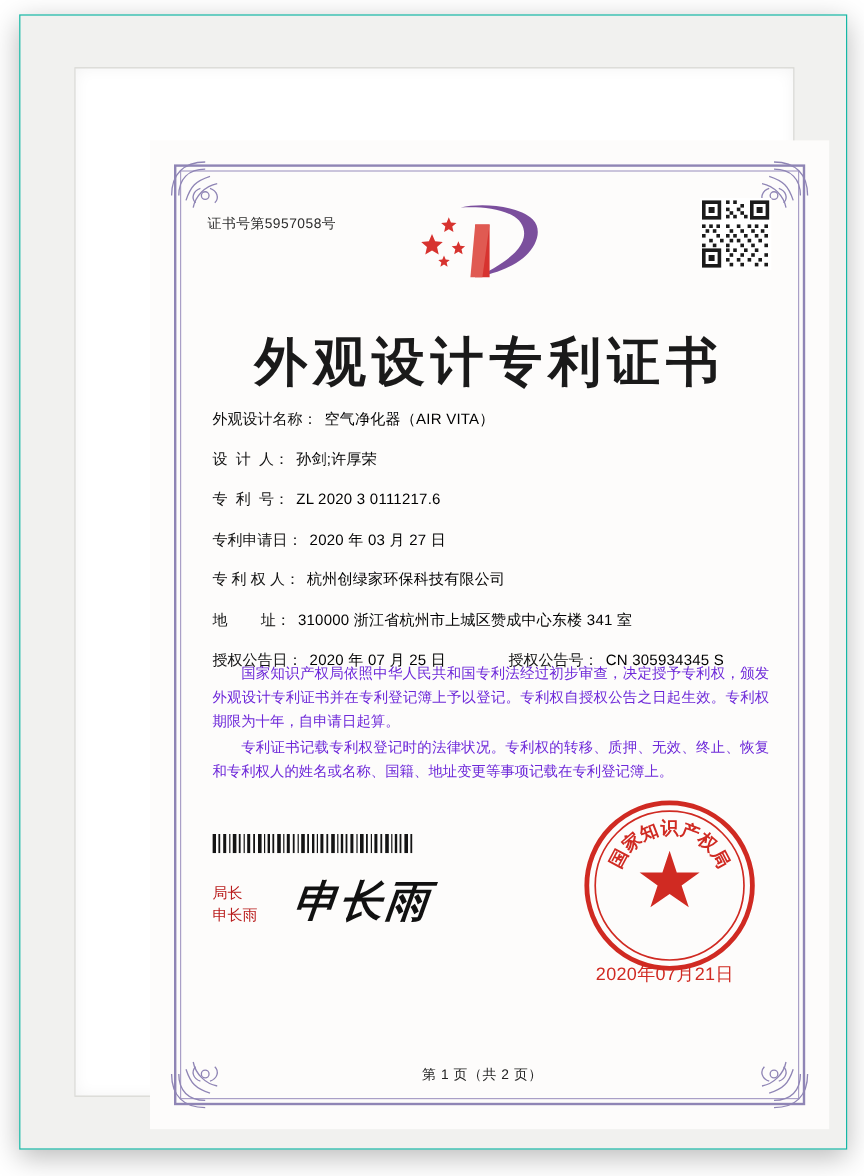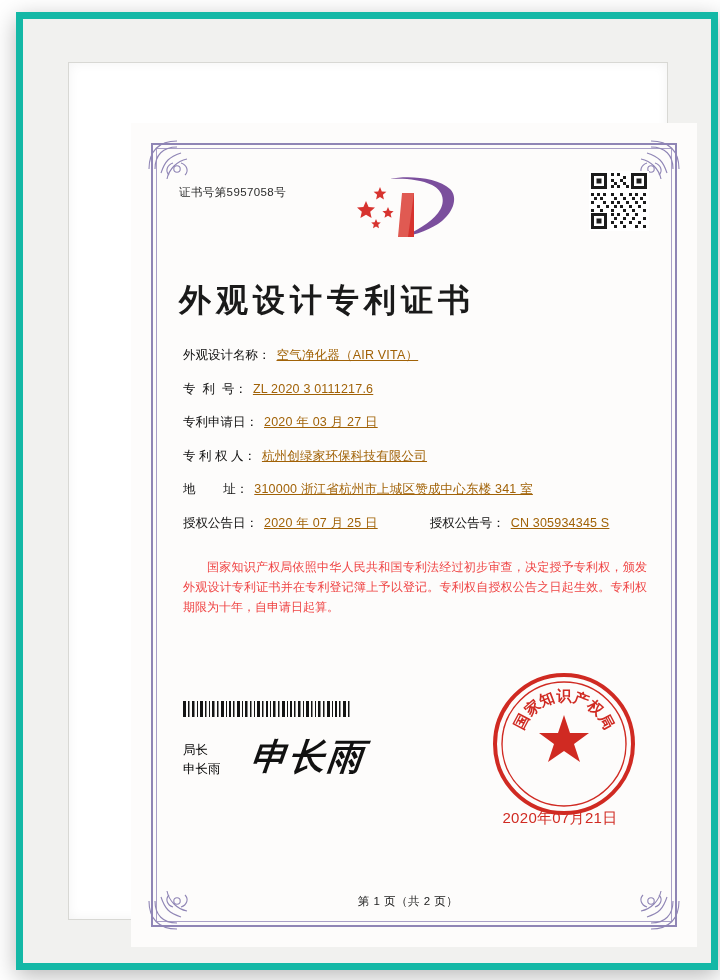--- a/index.html
+++ b/index.html
@@ -22,21 +22,21 @@
     background: #ffffff;
   }
   .frame-outer {
     position: absolute;
     left: 16px;
     top: 12px;
     width: 688px;
     height: 944px;
     background: #f1f1ef;
     box-shadow: 0 6px 22px rgba(0,0,0,0.28);
-    border: 7px solid #14b8a6;
+    border: 1px solid #14b8a6;
   }
   .frame-inner-line {
     position: absolute;
     left: 46px;
     top: 44px;
     width: 598px;
     height: 856px;
     background: #ffffff;
     box-shadow: 0 0 0 1px #d8d8d4, inset 0 0 12px rgba(0,0,0,0.05);
   }
@@ -115,21 +115,22 @@
     width: 120px;
     height: 74px;
   }
 
   
   .title {
     position: absolute;
     left: 0;
     right: 0;
     top: 108px;
-    font-size: 32px;
+    text-align: center;
+    font-size: 44px;
     font-weight: bold;
     letter-spacing: 5px;
     color: #1a1a1a;
     font-family: "Liberation Serif", serif;
   }
 
   
   .fields {
     position: absolute;
     left: 4px;
@@ -146,38 +147,37 @@
   .field-label {
     flex: 0 0 auto;
     white-space: pre;
     font-family: "Liberation Sans", sans-serif;
     color: #111;
     text-align: right;
   }
   .field-value {
     margin-left: 6px;
     font-family: "Liberation Sans", sans-serif;
-    color: #a16207;
+    color: #000000;
     letter-spacing: 0.2px;
-    text-decoration: underline;
   }
   .field-row.split .field-label2 {
     margin-left: 52px;
     font-family: "Liberation Sans", sans-serif;
   }
 
   
   .body-text {
     position: absolute;
     left: 4px;
     right: 2px;
     top: 386px;
     font-size: 12px;
     line-height: 20px;
-    color: #ef4444;
+    color: #6d28d9;
     text-align: justify;
     font-family: "Liberation Serif", serif;
   }
   .body-text p { margin: 0 0 2px 0; text-indent: 24px; }
 
   
   .barcode {
     position: absolute;
     left: 4px;
     top: 530px;
@@ -185,21 +185,21 @@
     height: 16px;
   }
 
   
   .sig-label {
     position: absolute;
     left: 4px;
     top: 570px;
     font-size: 12.5px;
     line-height: 19px;
-    color: #000000;
+    color: #b91c1c;
     font-family: "Liberation Sans", sans-serif;
   }
   .sig-script {
     position: absolute;
     left: 72px;
     top: 562px;
     font-size: 36px;
     color: #111;
     font-family: "Liberation Serif", serif;
     font-style: italic;
@@ -405,20 +405,24 @@
           </div>
 
           <div class="title">外观设计专利证书</div>
 
           <div class="fields">
             <div class="field-row">
               <span class="field-label">外观设计名称：</span>
               <span class="field-value">空气净化器（AIR VITA）</span>
             </div>
             <div class="field-row">
+              <span class="field-label">设  计  人：</span>
+              <span class="field-value">孙剑;许厚荣</span>
+            </div>
+            <div class="field-row">
               <span class="field-label">专  利  号：</span>
               <span class="field-value">ZL 2020 3 0111217.6</span>
             </div>
             <div class="field-row">
               <span class="field-label">专利申请日：</span>
               <span class="field-value">2020 年 03 月 27 日</span>
             </div>
             <div class="field-row">
               <span class="field-label">专 利 权 人：</span>
               <span class="field-value">杭州创绿家环保科技有限公司</span>
@@ -430,20 +434,21 @@
             <div class="field-row split">
               <span class="field-label">授权公告日：</span>
               <span class="field-value">2020 年 07 月 25 日</span>
               <span class="field-label2">授权公告号：</span>
               <span class="field-value">CN 305934345 S</span>
             </div>
           </div>
 
           <div class="body-text">
             <p>国家知识产权局依照中华人民共和国专利法经过初步审查，决定授予专利权，颁发外观设计专利证书并在专利登记簿上予以登记。专利权自授权公告之日起生效。专利权期限为十年，自申请日起算。</p>
+            <p>专利证书记载专利权登记时的法律状况。专利权的转移、质押、无效、终止、恢复和专利权人的姓名或名称、国籍、地址变更等事项记载在专利登记簿上。</p>
           </div>
 
           <div class="barcode">
             <svg width="170" height="16" viewBox="0 0 170 16" preserveAspectRatio="none">
               <g fill="#141414">
                 <rect x="0" y="0" width="3" height="16"></rect>
                   <rect x="5" y="0" width="1.5" height="16"></rect>
                 <rect x="9" y="0" width="2.5" height="16"></rect>
                   <rect x="14" y="0" width="1" height="16"></rect>
                 <rect x="17" y="0" width="3" height="16"></rect>

